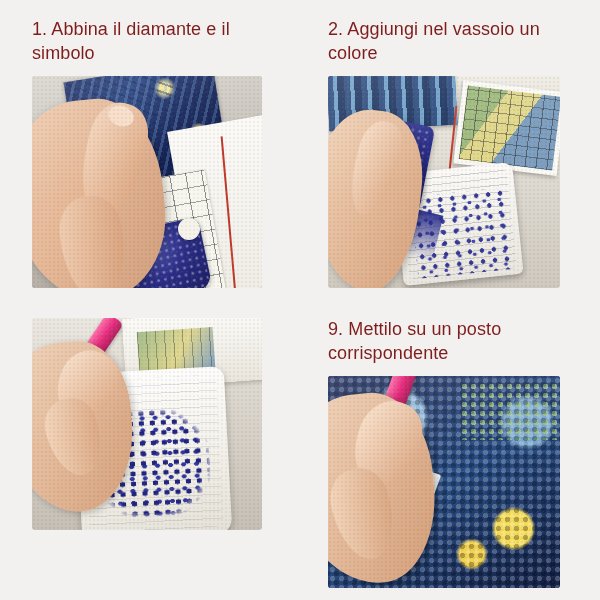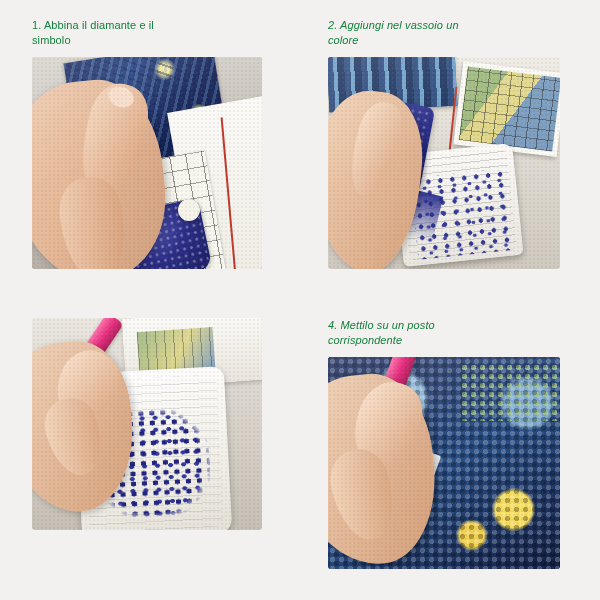--- a/index.html
+++ b/index.html
@@ -20,25 +20,25 @@
     left: 0; top: 0;
     width: 600px; height: 600px;
     display: grid;
     grid-template-columns: 1fr 1fr;
     grid-template-rows: 1fr 1fr;
   }
   .cell {
     position: relative;
     padding: 18px 22px 0 32px;
   }
-  .cell.right { padding-left: 28px; padding-right: 10px; font-style: italic; }
+  .cell.right { padding-left: 28px; padding-right: 10px; }
   .step-title {
-    font-size: 11px;
+    font-size: 18px;
     line-height: 1.32;
-    color: #15803d;
+    color: #7f1d1d;
     font-weight: 400;
     letter-spacing: 0.1px;
     margin: 0 0 10px 0;
     max-width: 250px;
     white-space: pre-line;
   }
   .photo {
     position: relative;
     width: 230px;
     height: 212px;
@@ -449,21 +449,21 @@
         <div class="layer pen"></div>
         <div class="layer hand3"></div>
         <div class="layer idx3"></div>
         <div class="layer thumb3"></div>
         <div class="sheen"></div>
         <div class="noise"></div>
       </div>
     </div>
 
     <div class="cell right">
-      <div class="step-title">4. Mettilo su un posto
+      <div class="step-title">9. Mettilo su un posto
 corrispondente</div>
       <div class="photo wide p4">
         <div class="layer mosaic"></div>
         <div class="layer greenpatch"></div>
         <div class="layer beadgrid"></div>
         <div class="layer tip4"></div>
         <div class="layer pen4"></div>
         <div class="layer hand4"></div>
         <div class="layer idx4"></div>
         <div class="layer thumb4"></div>

